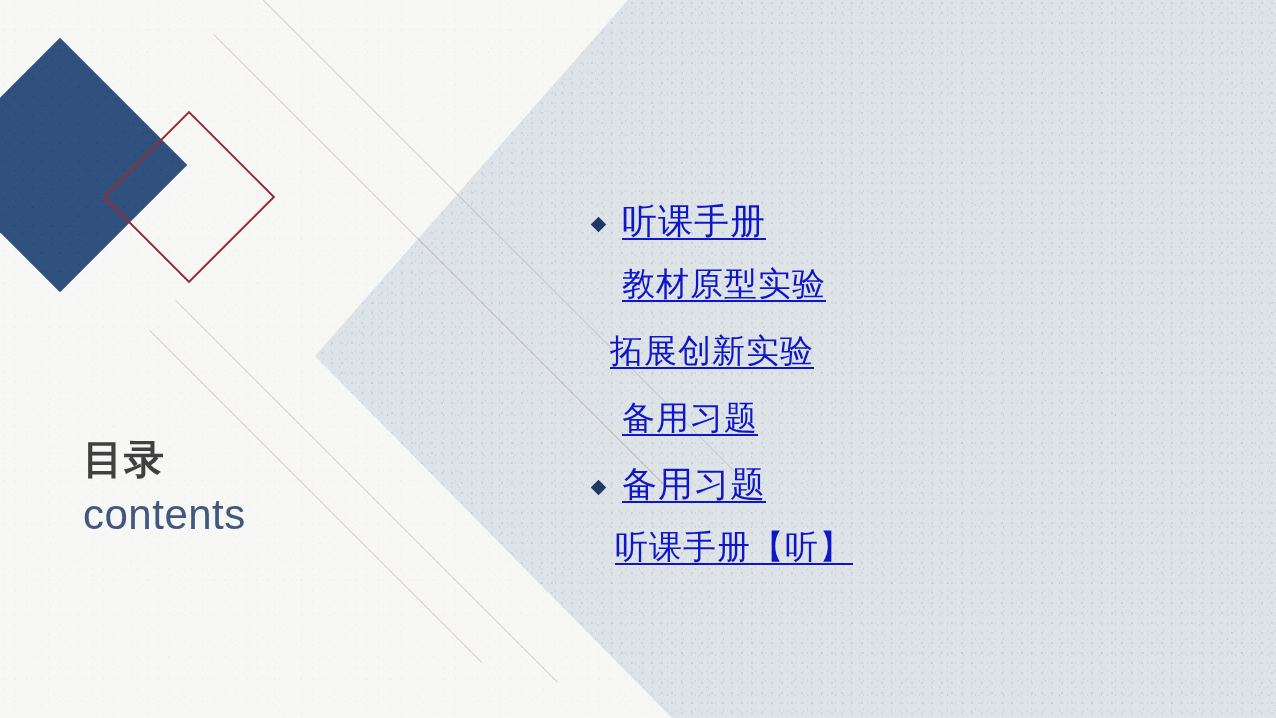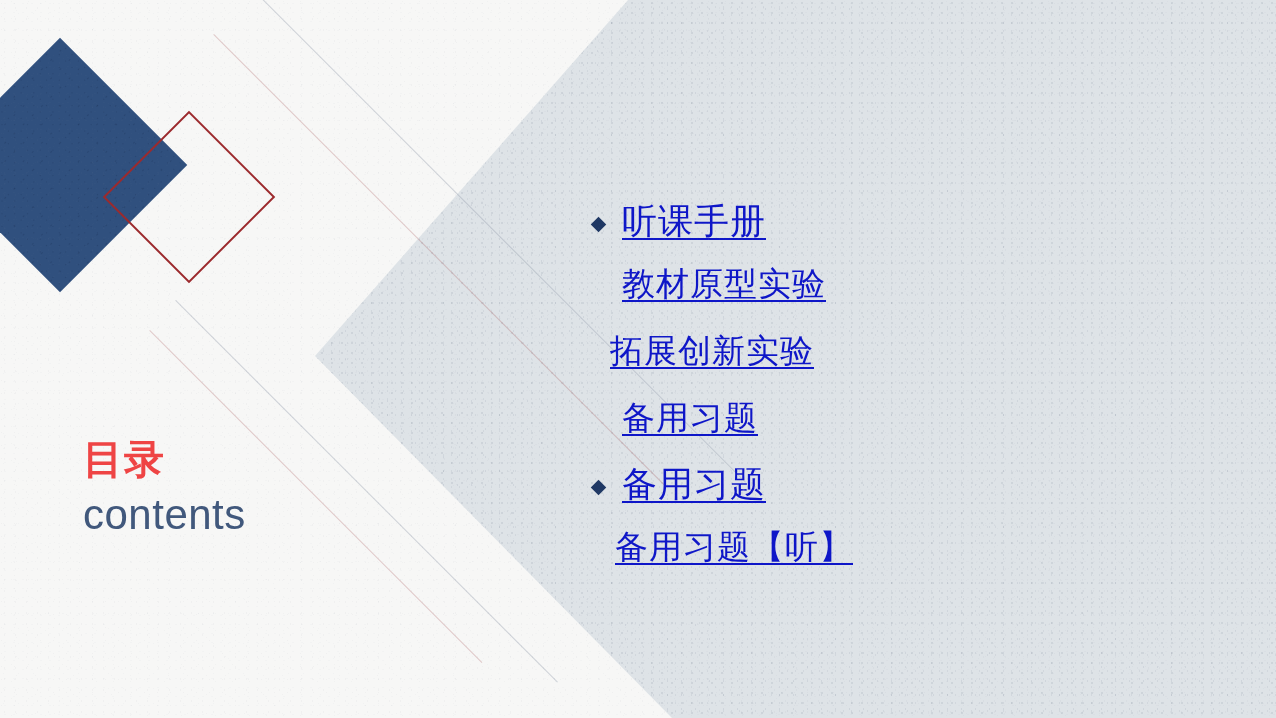--- a/index.html
+++ b/index.html
@@ -86,21 +86,21 @@
     transform:rotate(45deg);
   }
 
   
   .toc-heading { position:absolute; left:83px; top:436px; }
   .toc-cn {
     font-family:"DejaVu Sans", sans-serif;
     font-weight:bold;
     font-size:40px;
     line-height:46px;
-    color:#ef4444;
+    color:#404040;
     letter-spacing:1px;
   }
   .toc-en {
     font-family:"Liberation Sans", sans-serif;
     font-weight:300;
     font-size:42px;
     line-height:62px;
     color:#41587c;
     letter-spacing:0.5px;
     margin-top:2px;
@@ -199,19 +199,19 @@
     <div class="toc-row lvl2 r-spare">
       <a class="lnk">备用习题</a>
     </div>
 
     <div class="toc-row lvl1">
       <span class="bullet"></span>
       <a class="lnk">备用习题</a>
     </div>
 
     <div class="toc-row lvl2 r-ans">
-      <a class="lnk a1">备用习题【听】</a>
+      <a class="lnk a1">听课手册【听】</a>
     </div>
 
   </div>
 
   <div class="grain"></div>
 </div>
 
 </body></html>

